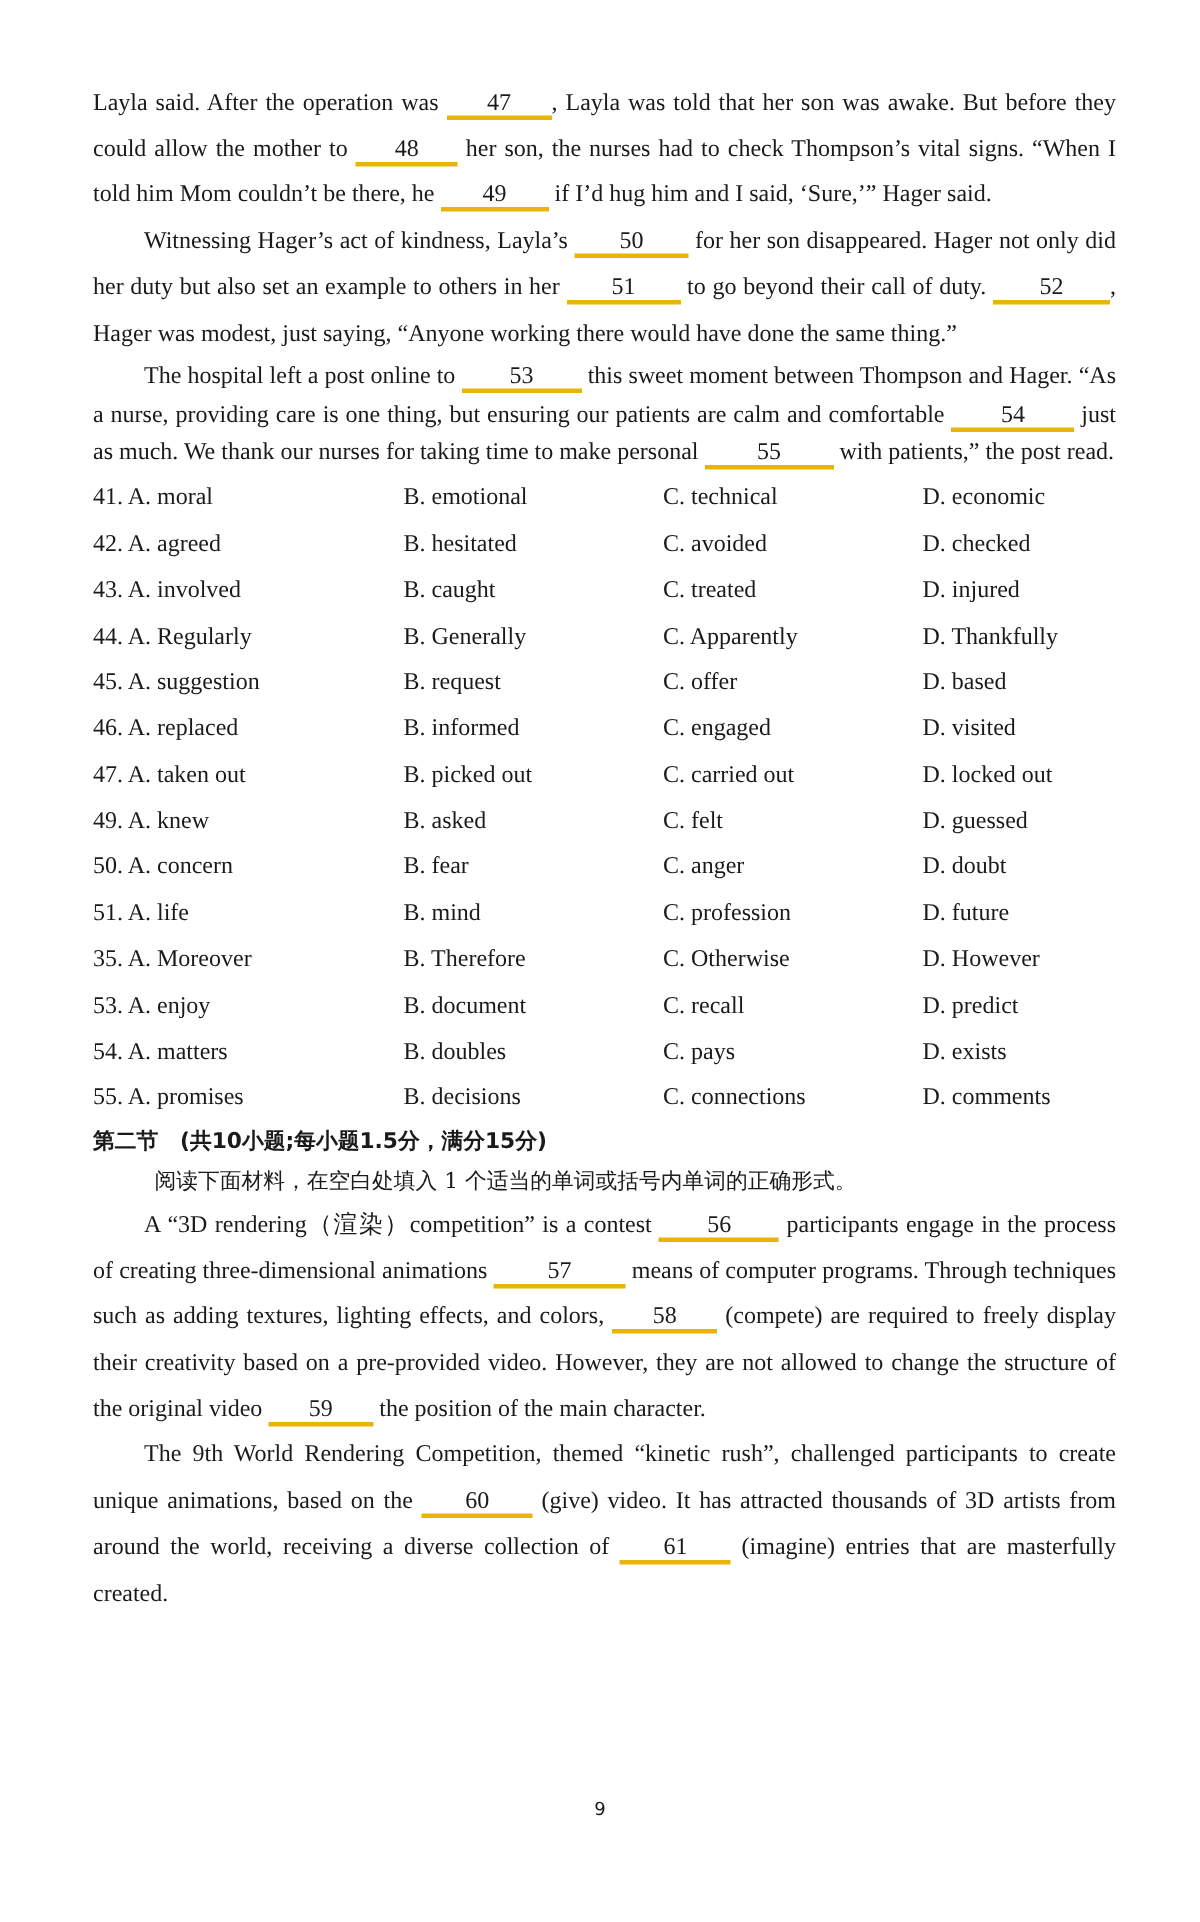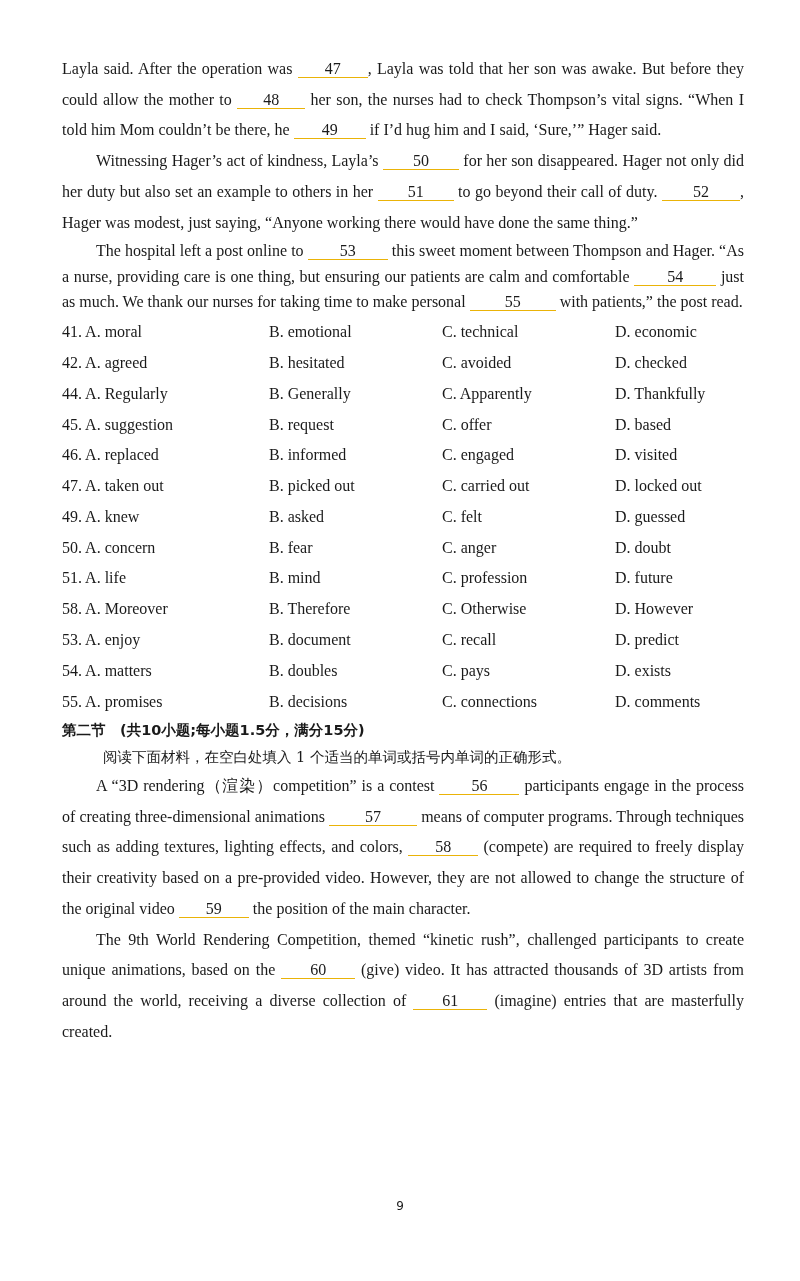--- a/index.html
+++ b/index.html
@@ -2,21 +2,21 @@
 <html><head>
 <meta charset="utf-8">
 <style>
   html, body { margin: 0; padding: 0; background: #ffffff; }
   body { width: 800px; height: 1281px; position: relative; overflow: hidden;
          font-family: "Liberation Serif", "DejaVu Serif", serif; color: #1a1a1a; }
   .page { position: absolute; left: 62px; top: 54px; width: 682px; }
   .para { font-size: 16px; line-height: 30.7px; text-align: justify; margin: 0; }
   .para.tight { line-height: 25.5px; }
   .indent { text-indent: 34px; }
-  .blank { display: inline-block; border-bottom: 1px solid #eab308; text-align: center;
+  .blank { display: inline-block; border-bottom: 3px solid #eab308; text-align: center;
            line-height: 16px; text-indent: 0; }
   .opts { margin-top: 2px; }
   .opt-row { display: flex; height: 30.8px; align-items: center; font-size: 16px; }
   .opt-row .c0 { width: 207px; }
   .opt-row .c1 { width: 173px; }
   .opt-row .c2 { width: 173px; }
   .opt-row .c3 { flex: 1; }
   .sec-title { font-family: "DejaVu Sans", sans-serif; font-weight: bold; font-size: 14.5px;
                line-height: 27px; margin-top: 0px; }
   .sec-instr { font-family: "DejaVu Serif", serif; font-size: 14.5px; line-height: 27px; margin-left: 41px; }
@@ -39,20 +39,26 @@
         <span class="c0">41. A. moral</span>
         <span class="c1">B. emotional</span>
         <span class="c2">C. technical</span>
         <span class="c3">D. economic</span>
       </div>
     <div class="opt-row">
         <span class="c0">42. A. agreed</span>
         <span class="c1">B. hesitated</span>
         <span class="c2">C. avoided</span>
         <span class="c3">D. checked</span>
+      </div>
+    <div class="opt-row">
+        <span class="c0">43. A. involved</span>
+        <span class="c1">B. caught</span>
+        <span class="c2">C. treated</span>
+        <span class="c3">D. injured</span>
       </div>
     <div class="opt-row">
         <span class="c0">44. A. Regularly</span>
         <span class="c1">B. Generally</span>
         <span class="c2">C. Apparently</span>
         <span class="c3">D. Thankfully</span>
       </div>
     <div class="opt-row">
         <span class="c0">45. A. suggestion</span>
         <span class="c1">B. request</span>
@@ -83,21 +89,21 @@
         <span class="c2">C. anger</span>
         <span class="c3">D. doubt</span>
       </div>
     <div class="opt-row">
         <span class="c0">51. A. life</span>
         <span class="c1">B. mind</span>
         <span class="c2">C. profession</span>
         <span class="c3">D. future</span>
       </div>
     <div class="opt-row">
-        <span class="c0">58. A. Moreover</span>
+        <span class="c0">35. A. Moreover</span>
         <span class="c1">B. Therefore</span>
         <span class="c2">C. Otherwise</span>
         <span class="c3">D. However</span>
       </div>
     <div class="opt-row">
         <span class="c0">53. A. enjoy</span>
         <span class="c1">B. document</span>
         <span class="c2">C. recall</span>
         <span class="c3">D. predict</span>
       </div>

